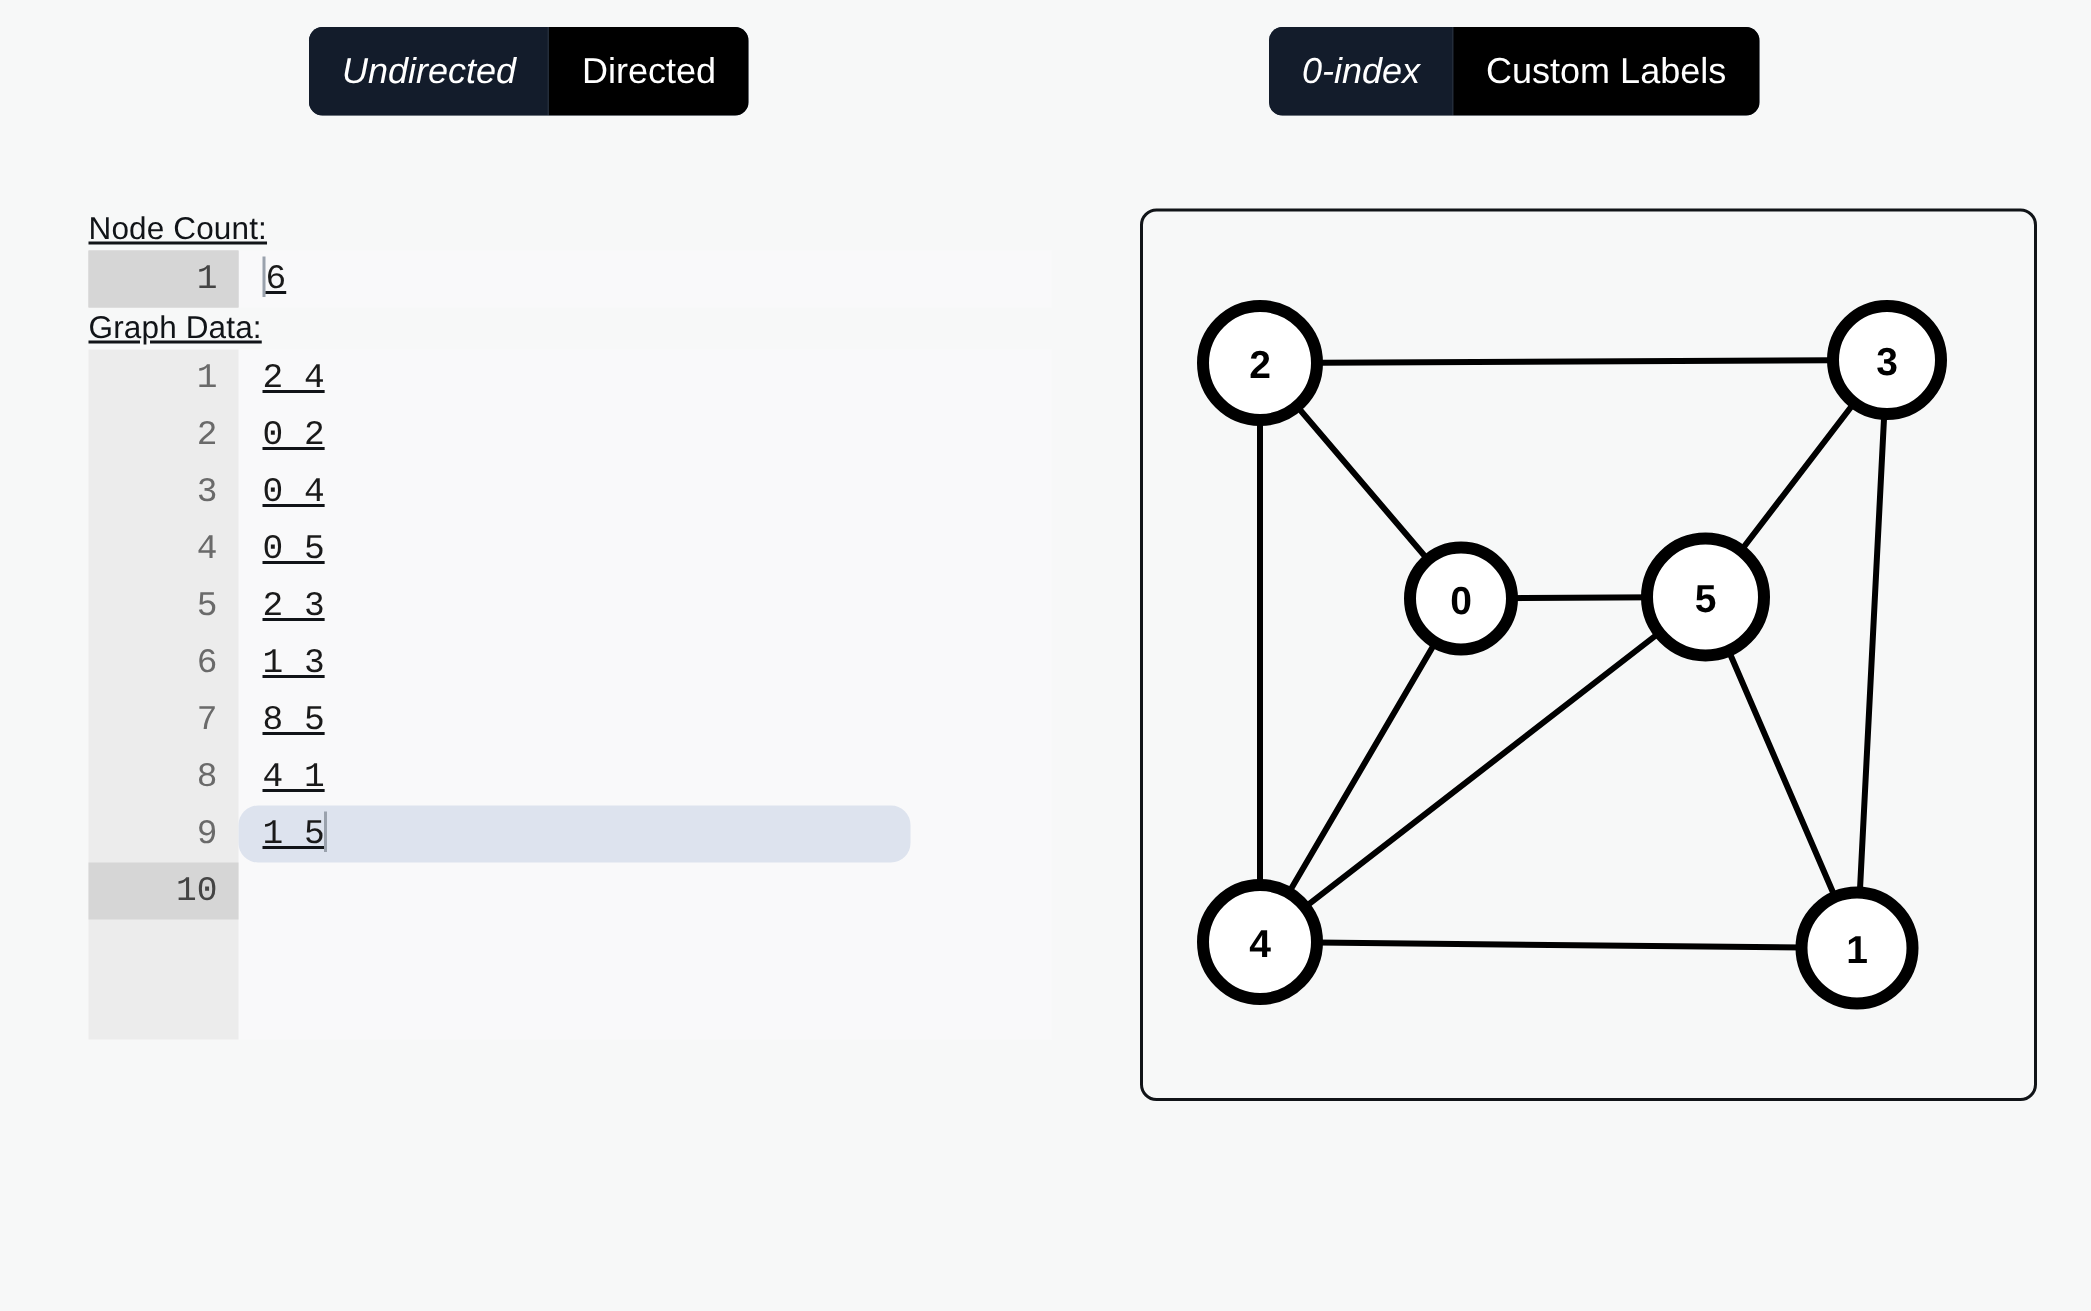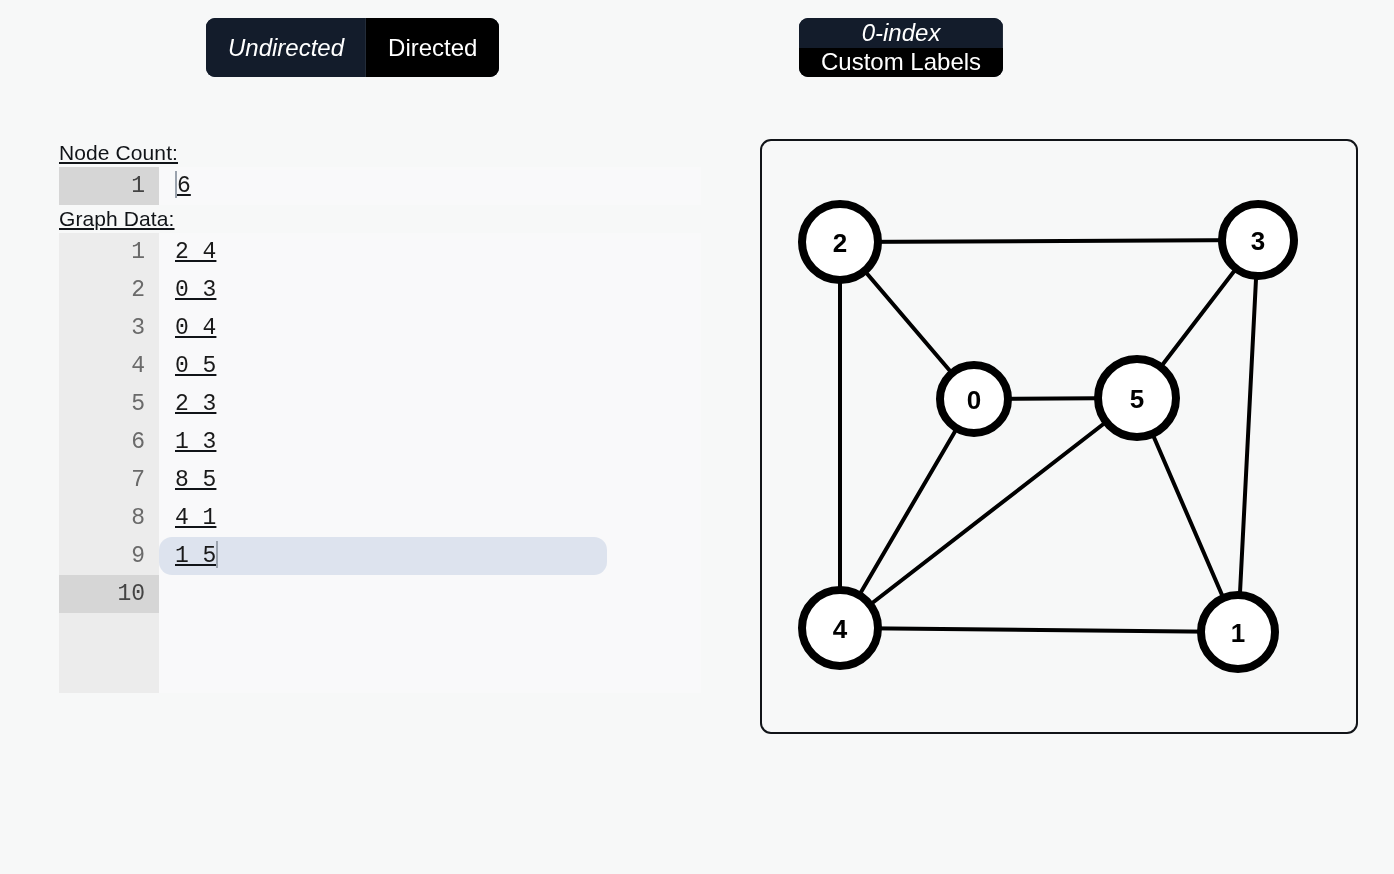--- a/index.html
+++ b/index.html
@@ -19,21 +19,21 @@
   
   .seg-group {
     position: absolute;
     display: flex;
     border-radius: 9px;
     overflow: hidden;
     background: #222c3c;
     height: 59px;
   }
   #mode-toggle-group { left: 206px; top: 18px; }
-  #label-toggle-group { left: 799px; top: 18px; flex-direction: column; }
+  #label-toggle-group { left: 846px; top: 18px; }
 
   .seg-btn {
     appearance: none;
     border: 0;
     background: #000000;
     color: #ffffff;
     font-family: "Liberation Sans", sans-serif;
     font-size: 24px;
     line-height: 1;
     padding: 0 22px;
@@ -195,21 +195,21 @@
   </div>
 
   <div class="field-label">Graph Data:</div>
 
   <div class="cm-editor" id="graph-data-editor">
     <div class="cm-gutter"></div>
     <div class="cm-lines" id="graph-data-lines">
         <div class="cm-gutter-num" style="top: 0px; position: absolute; left: -100px;">1</div>
         <div class="cm-line"><span>2 4</span></div>
         <div class="cm-gutter-num" style="top: 38px; position: absolute; left: -100px;">2</div>
-        <div class="cm-line"><span>0 3</span></div>
+        <div class="cm-line"><span>0 2</span></div>
         <div class="cm-gutter-num" style="top: 76px; position: absolute; left: -100px;">3</div>
         <div class="cm-line"><span>0 4</span></div>
         <div class="cm-gutter-num" style="top: 114px; position: absolute; left: -100px;">4</div>
         <div class="cm-line"><span>0 5</span></div>
         <div class="cm-gutter-num" style="top: 152px; position: absolute; left: -100px;">5</div>
         <div class="cm-gutter-num" style="top: 190px; position: absolute; left: -100px;">6</div>
         <div class="cm-line"><span>2 3</span></div>
         <div class="cm-gutter-num" style="top: 228px; position: absolute; left: -100px;">7</div>
         <div class="cm-line"><span>1 3</span></div>
         <div class="cm-gutter-num" style="top: 266px; position: absolute; left: -100px;">8</div>

